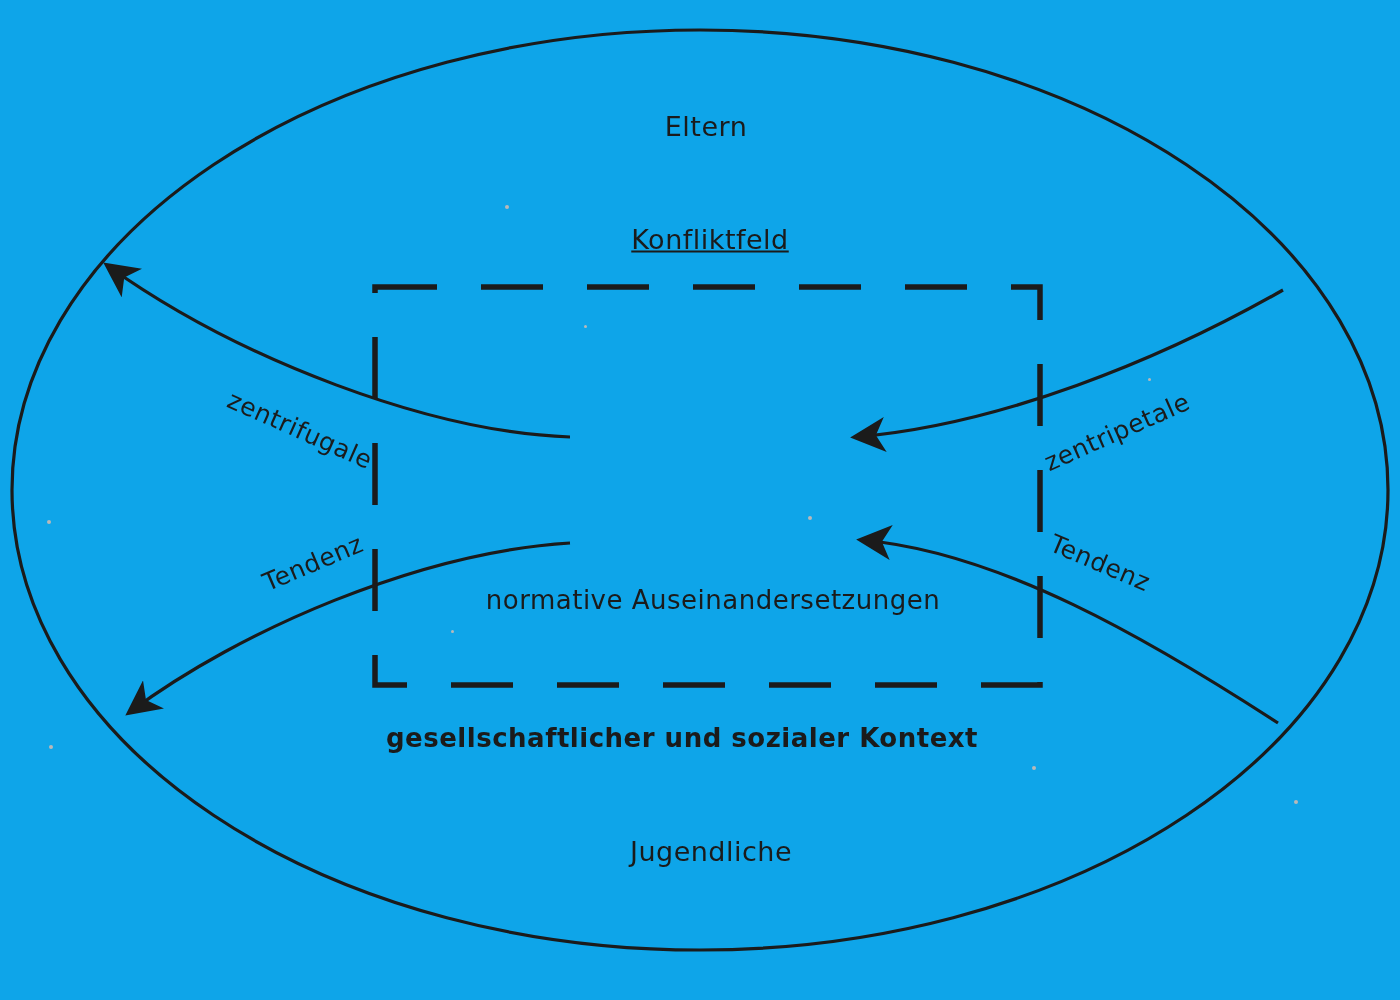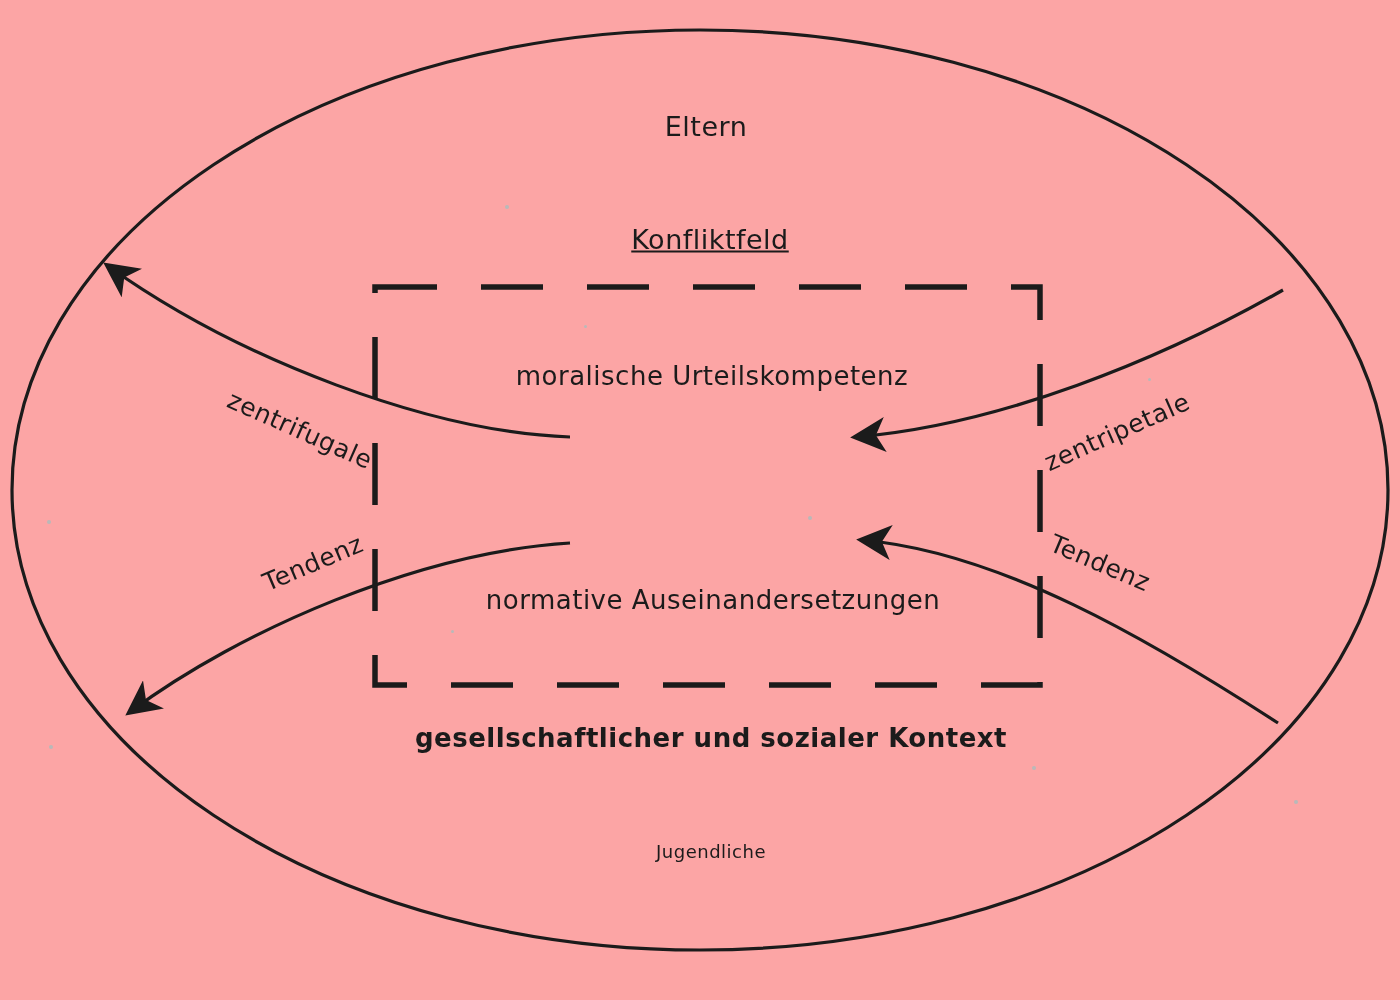--- a/index.html
+++ b/index.html
@@ -10,21 +10,21 @@
   body {
     width: 1400px;
     height: 1000px;
     font-family: "DejaVu Sans", sans-serif;
     overflow: hidden;
   }
   #canvas {
     position: relative;
     width: 1400px;
     height: 1000px;
-    background: #fca5a5;
+    background: #0ea5e9;
   }
   #figure-svg {
     position: absolute;
     left: 0;
     top: 0;
     width: 1400px;
     height: 1000px;
   }
   .lbl {
     position: absolute;
@@ -35,22 +35,22 @@
     transform-origin: 50% 50%;
   }
   .lbl-center {
     transform: translate(-50%, -50%);
   }
   .t-eltern        { left: 706px; top: 126px;  font-size: 27px; }
   .t-konflikt      { left: 710px; top: 239px;  font-size: 27px; text-decoration: underline; }
   .t-moral         { left: 712px; top: 376px;  font-size: 26px; }
   .t-identitaet    { left: 710px; top: 488px;  font-size: 26px; }
   .t-normative     { left: 713px; top: 600px;  font-size: 26px; text-align: center; }
-  .t-kontext       { left: 711px; top: 738px;  font-size: 26px; font-weight: 700; }
-  .t-jugendliche   { left: 711px; top: 851px;  font-size: 18px; }
+  .t-kontext       { left: 682px; top: 738px;  font-size: 26px; font-weight: 700; }
+  .t-jugendliche   { left: 711px; top: 851px;  font-size: 27px; }
 
   .t-zentrifugale {
     left: 300px; top: 430px; font-size: 25px;
     transform: translate(-50%, -50%) rotate(24deg);
   }
   .t-zentripetale {
     left: 1117px; top: 432px; font-size: 25px;
     transform: translate(-50%, -50%) rotate(-24deg);
   }
   .t-tendenz-left {
@@ -95,21 +95,20 @@
   <div class="speck" style="left:47px;  top:520px; width:4px; height:4px;"></div>
   <div class="speck" style="left:451px; top:630px; width:3px; height:3px;"></div>
   <div class="speck" style="left:49px;  top:745px; width:4px; height:4px;"></div>
   <div class="speck" style="left:1032px;top:766px; width:4px; height:4px;"></div>
   <div class="speck" style="left:1294px;top:800px; width:4px; height:4px;"></div>
 
   <div class="lbl lbl-center t-eltern">Eltern</div>
 
   <div class="lbl lbl-center t-konflikt">Konfliktfeld</div>
 
-  <div class="lbl lbl-center t-moral">moralische Urteilskompetenz</div>
 
 
   <div class="lbl lbl-center t-normative">normative Auseinandersetzungen</div>
 
   <div class="lbl lbl-center t-kontext">gesellschaftlicher und sozialer Kontext</div>
 
   <div class="lbl lbl-center t-jugendliche">Jugendliche</div>
 
   <div class="lbl t-zentrifugale">zentrifugale</div>
 

